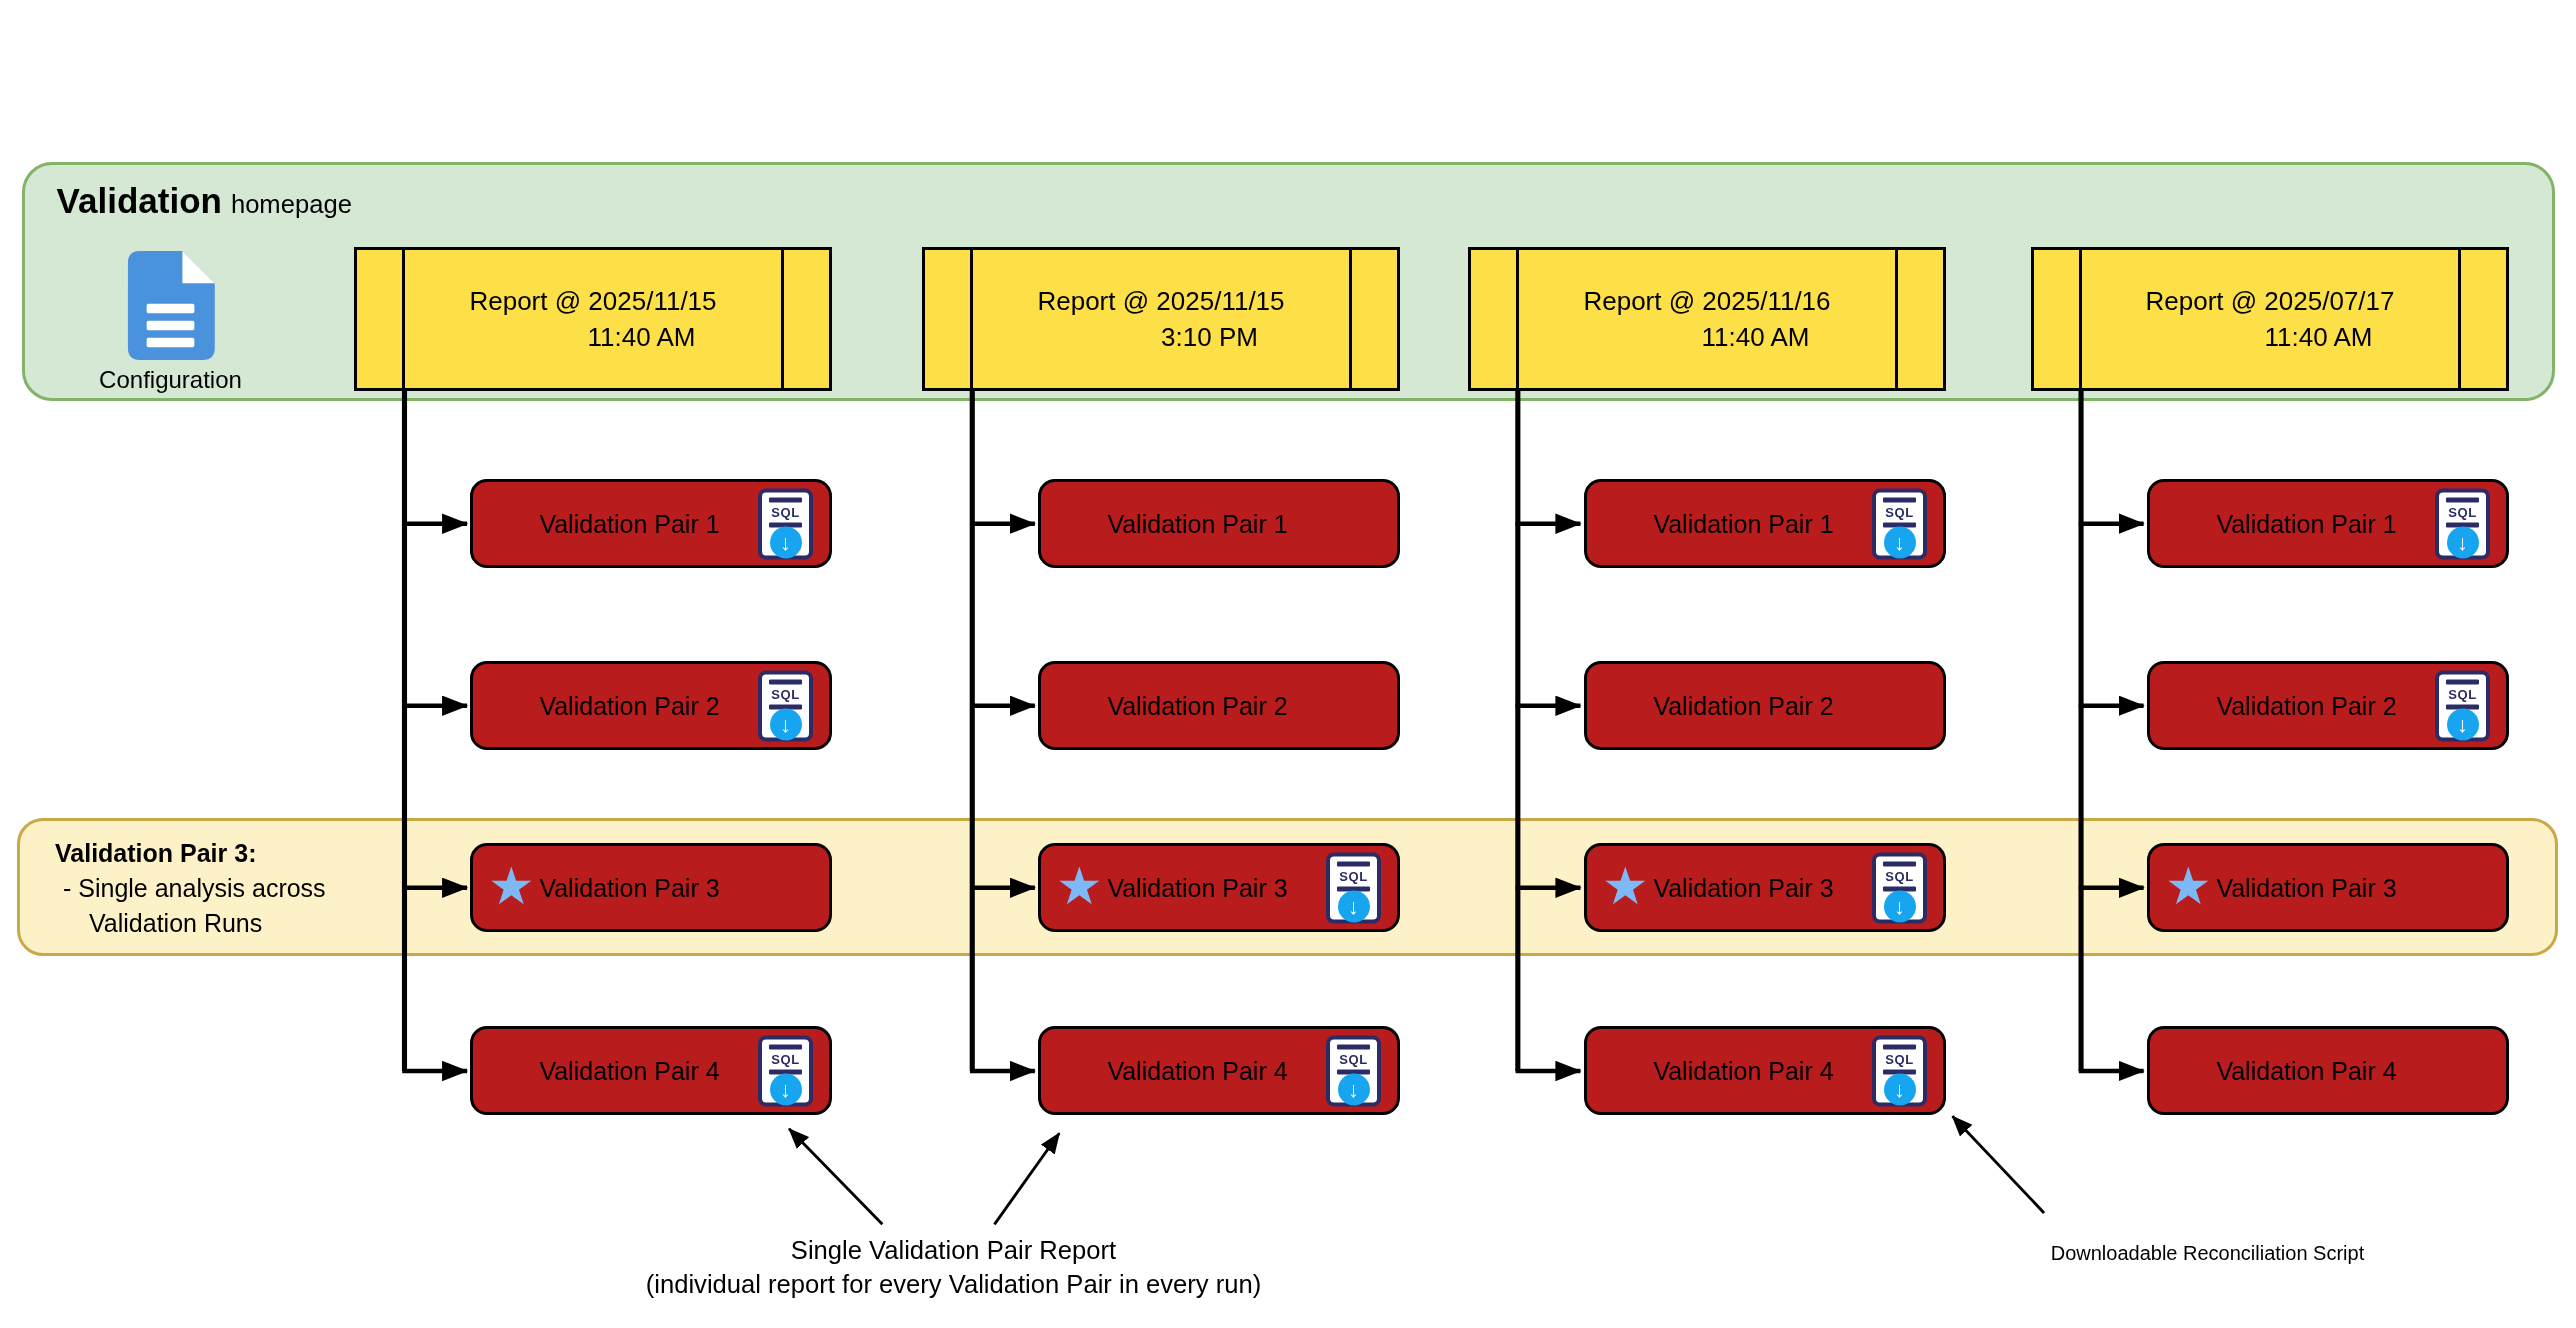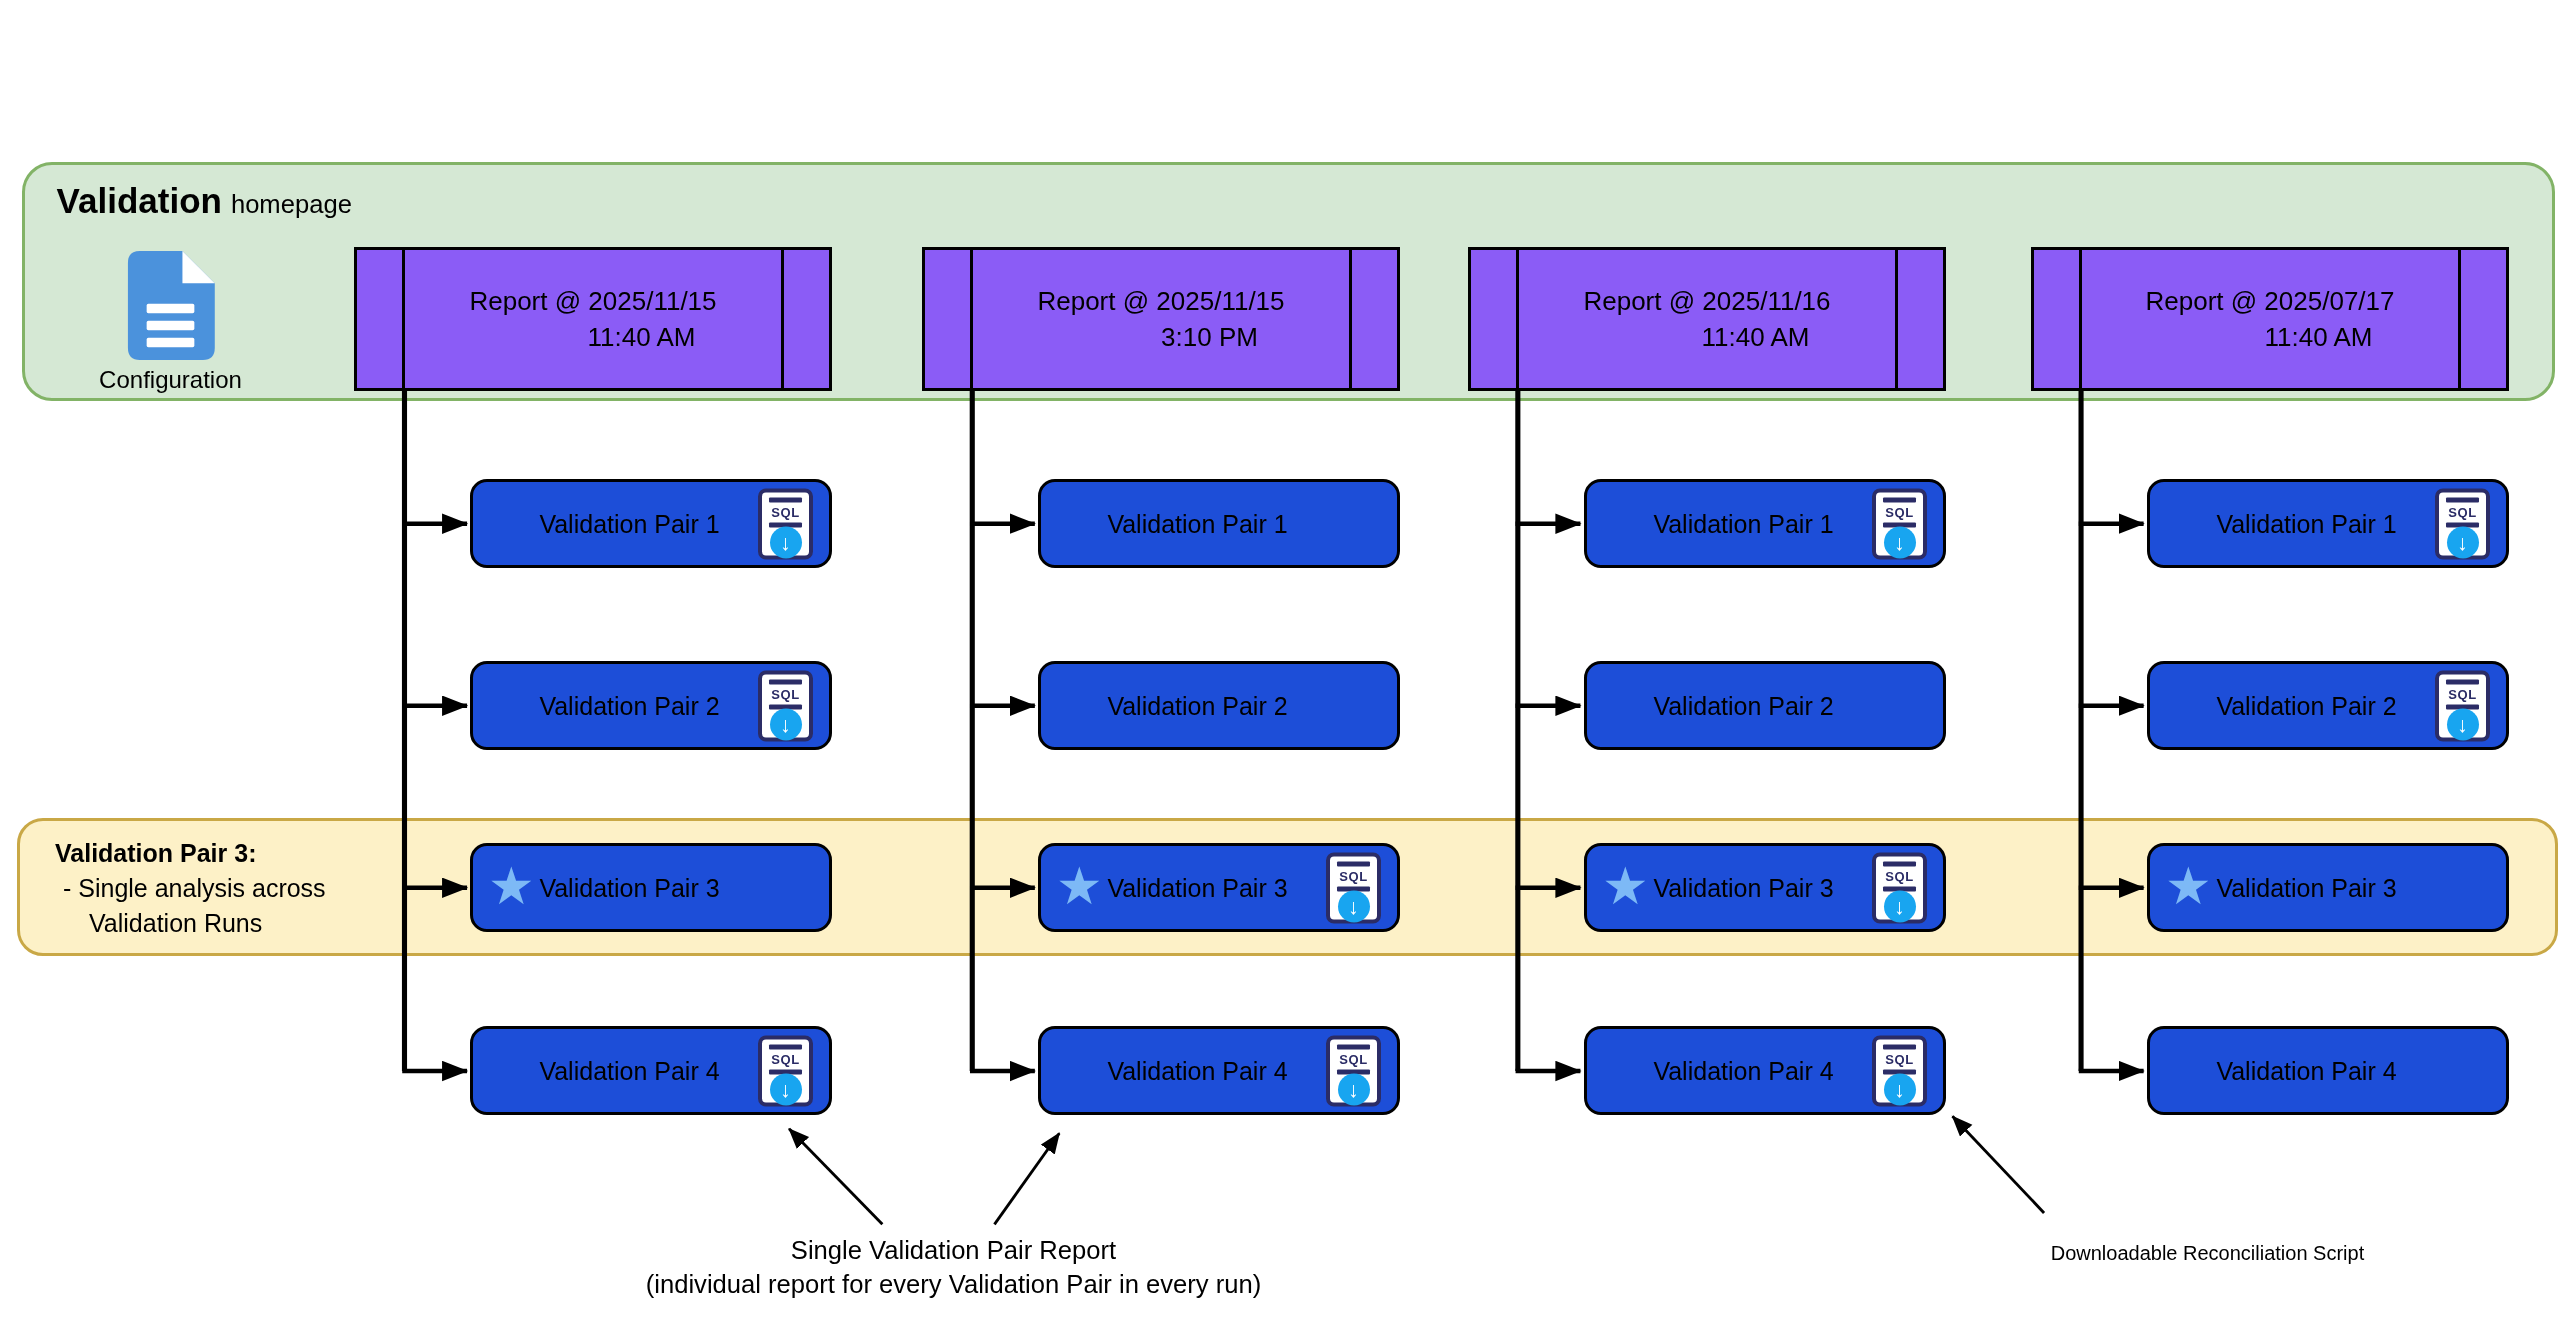--- a/index.html
+++ b/index.html
@@ -22,30 +22,30 @@
     background:#fdf1c7;border:3.4px solid #c9a846;border-radius:26px;box-sizing:border-box;z-index:1;}
   .note-text{position:absolute;left:35px;top:15px;font-size:25px;line-height:35px;}
   .note-l1{font-weight:bold;}
   .note-l2{padding-left:8px;}
   .note-l3{padding-left:34px;}
 
   
   .overlay{position:absolute;left:0;top:0;width:2576px;height:1329px;z-index:2;pointer-events:none;}
 
   
-  .report-box{position:absolute;background:#8b5cf6;border:3.4px solid #000;box-sizing:border-box;z-index:3;}
+  .report-box{position:absolute;background:#fde047;border:3.4px solid #000;box-sizing:border-box;z-index:3;}
   .report-bar{position:absolute;top:0;bottom:0;width:3.4px;background:#000;}
   .report-bar.left{left:45px;}
   .report-bar.right{right:45px;}
   .report-text{position:absolute;left:54px;right:54px;top:50%;transform:translateY(-50%);
     text-align:center;font-size:26px;line-height:36px;}
   .report-line2{padding-left:97px;}
 
   
-  .vp-box{position:absolute;background:#1d4ed8;border:3.4px solid #000;border-radius:17px;box-sizing:border-box;z-index:3;}
+  .vp-box{position:absolute;background:#b91c1c;border:3.4px solid #000;border-radius:17px;box-sizing:border-box;z-index:3;}
   .vp-label{position:absolute;left:0;right:43px;top:50%;transform:translateY(-50%);
     text-align:center;font-size:25px;}
   .star-icon{position:absolute;left:15px;top:50%;transform:translateY(-54%);
     font-size:52px;line-height:1;color:#7db9f6;}
 
   
   .sql-icon{position:absolute;right:16px;top:50%;transform:translateY(-50%);
     width:55px;height:71px;border:4px solid #2b2c66;border-radius:8px;background:#fff;
     box-sizing:border-box;display:flex;flex-direction:column;align-items:center;}
   .sql-rule{width:72%;height:4.6px;background:#2b2c66;border-radius:1.1px;}

